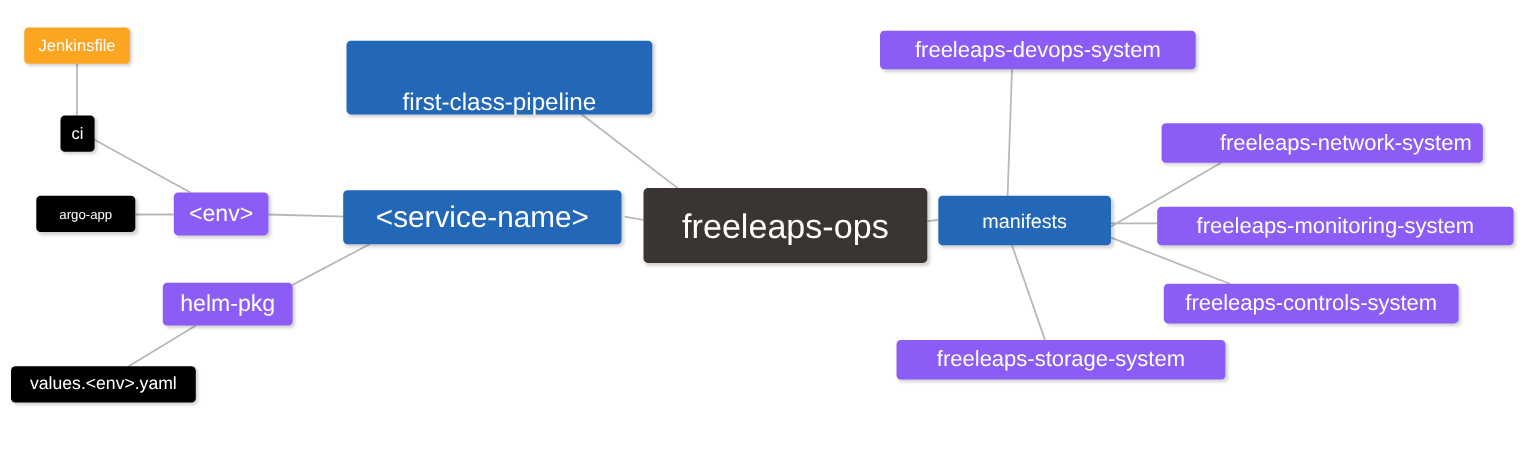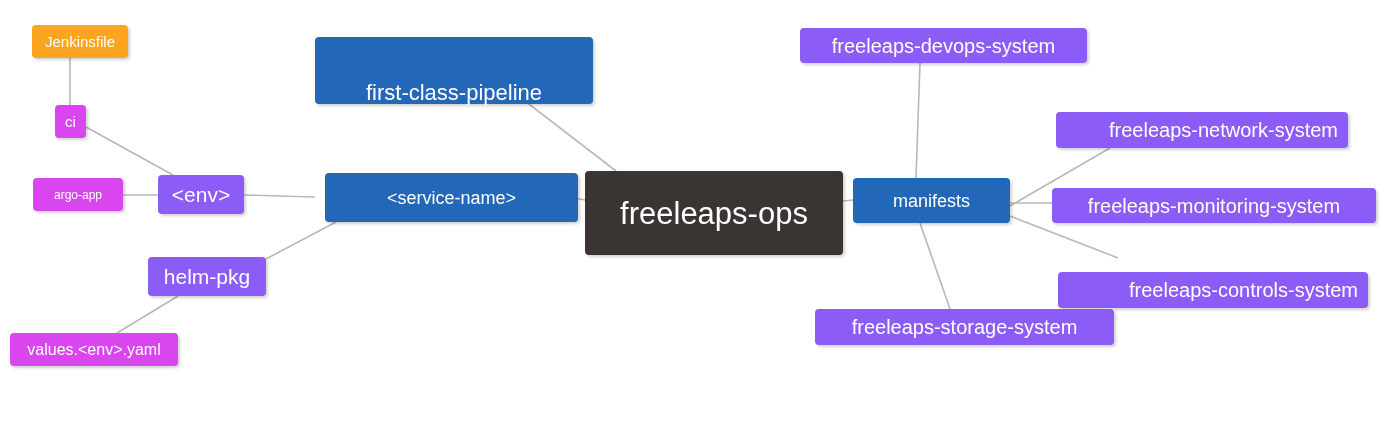--- a/index.html
+++ b/index.html
@@ -46,21 +46,21 @@
   }
   .node-label {
     display: block;
     white-space: nowrap;
   }
   
   .c-root   { background: #3a3532; }
   .c-blue   { background: #2267b8; }
   .c-green  { background: #8b5cf6; }
   .c-orange { background: #fba521; }
-  .c-red    { background: #d946ef; }
+  .c-red    { background: #000000; }
 </style>
 </head>
 <body>
 
 <div id="mindmap-canvas">
   <svg id="edge-layer" viewBox="0 0 1390 421" preserveAspectRatio="none">
       <line x1="70" y1="58" x2="70" y2="105" class="edge-line" stroke="#b8b8b8"></line>
       <line x1="86" y1="127" x2="173" y2="175" class="edge-line" stroke="#b8b8b8"></line>
       <line x1="123" y1="195" x2="158" y2="195" class="edge-line" stroke="#b8b8b8"></line>
       <line x1="244" y1="195" x2="315" y2="197" class="edge-line" stroke="#b8b8b8"></line>
@@ -69,59 +69,59 @@
       <line x1="508" y1="88" x2="616" y2="171" class="edge-line" stroke="#b8b8b8"></line>
       <line x1="568" y1="197" x2="585" y2="200" class="edge-line" stroke="#b8b8b8"></line>
       <line x1="843" y1="201" x2="853" y2="200" class="edge-line" stroke="#b8b8b8"></line>
       <line x1="916" y1="178" x2="920" y2="63" class="edge-line" stroke="#b8b8b8"></line>
       <line x1="1010" y1="206" x2="1110" y2="148" class="edge-line" stroke="#b8b8b8"></line>
       <line x1="1010" y1="203" x2="1052" y2="203" class="edge-line" stroke="#b8b8b8"></line>
       <line x1="1010" y1="216" x2="1118" y2="258" class="edge-line" stroke="#b8b8b8"></line>
       <line x1="920" y1="223" x2="950" y2="309" class="edge-line" stroke="#b8b8b8"></line>
     </svg>
   <div id="node-layer">
-      <div class="node c-orange" style="left: 22px; top: 25px; width: 96px; height: 33px; font-size: 15px; margin-left: 10px;">
+      <div class="node c-orange" style="left: 22px; top: 25px; width: 96px; height: 33px; font-size: 15px;">
         <span class="node-label">Jenkinsfile</span>
       </div>
       <div class="node c-red" style="left: 55px; top: 105px; width: 31px; height: 33px; font-size: 15px;">
         <span class="node-label">ci</span>
       </div>
       <div class="node c-red" style="left: 33px; top: 178px; width: 90px; height: 33px; font-size: 12px;">
         <span class="node-label">argo-app</span>
       </div>
       <div class="node c-green" style="left: 158px; top: 175px; width: 86px; height: 39px; font-size: 21px;">
         <span class="node-label">&lt;env&gt;</span>
       </div>
       <div class="node c-green" style="left: 148px; top: 257px; width: 118px; height: 39px; font-size: 21px;">
         <span class="node-label">helm-pkg</span>
       </div>
       <div class="node c-red" style="left: 10px; top: 333px; width: 168px; height: 33px; font-size: 16px;">
         <span class="node-label">values.&lt;env&gt;.yaml</span>
       </div>
       <div class="node c-blue" style="left: 315px; top: 37px; width: 278px; height: 67px; font-size: 22px; align-items: flex-end;">
         <span class="node-label">first-class-pipeline</span>
       </div>
-      <div class="node c-blue" style="left: 325px; top: 173px; width: 253px; height: 49px; font-size: 18px;">
+      <div class="node c-blue" style="left: 312px; top: 173px; width: 253px; height: 49px; font-size: 27px;">
         <span class="node-label">&lt;service-name&gt;</span>
       </div>
-      <div class="node c-root" style="left: 585px; top: 171px; width: 258px; height: 84px; font-size: 31px;">
+      <div class="node c-root" style="left: 585px; top: 171px; width: 258px; height: 68px; font-size: 31px;">
         <span class="node-label">freeleaps-ops</span>
       </div>
       <div class="node c-blue" style="left: 853px; top: 178px; width: 157px; height: 45px; font-size: 18px;">
         <span class="node-label">manifests</span>
       </div>
       <div class="node c-green" style="left: 800px; top: 28px; width: 287px; height: 35px; font-size: 20px;">
         <span class="node-label">freeleaps-devops-system</span>
       </div>
       <div class="node c-green" style="left: 1056px; top: 112px; width: 292px; height: 36px; font-size: 20px; justify-content: flex-end;">
         <span class="node-label">freeleaps-network-system</span>
       </div>
       <div class="node c-green" style="left: 1052px; top: 188px; width: 324px; height: 35px; font-size: 20px;">
         <span class="node-label">freeleaps-monitoring-system</span>
       </div>
-      <div class="node c-green" style="left: 1058px; top: 272px; width: 310px; height: 36px; font-size: 20px; justify-content: flex-end;">
+      <div class="node c-green" style="left: 1058px; top: 258px; width: 268px; height: 36px; font-size: 20px;">
         <span class="node-label">freeleaps-controls-system</span>
       </div>
       <div class="node c-green" style="left: 815px; top: 309px; width: 299px; height: 36px; font-size: 20px;">
         <span class="node-label">freeleaps-storage-system</span>
       </div>
     </div>
 </div>
 
 </body></html>

